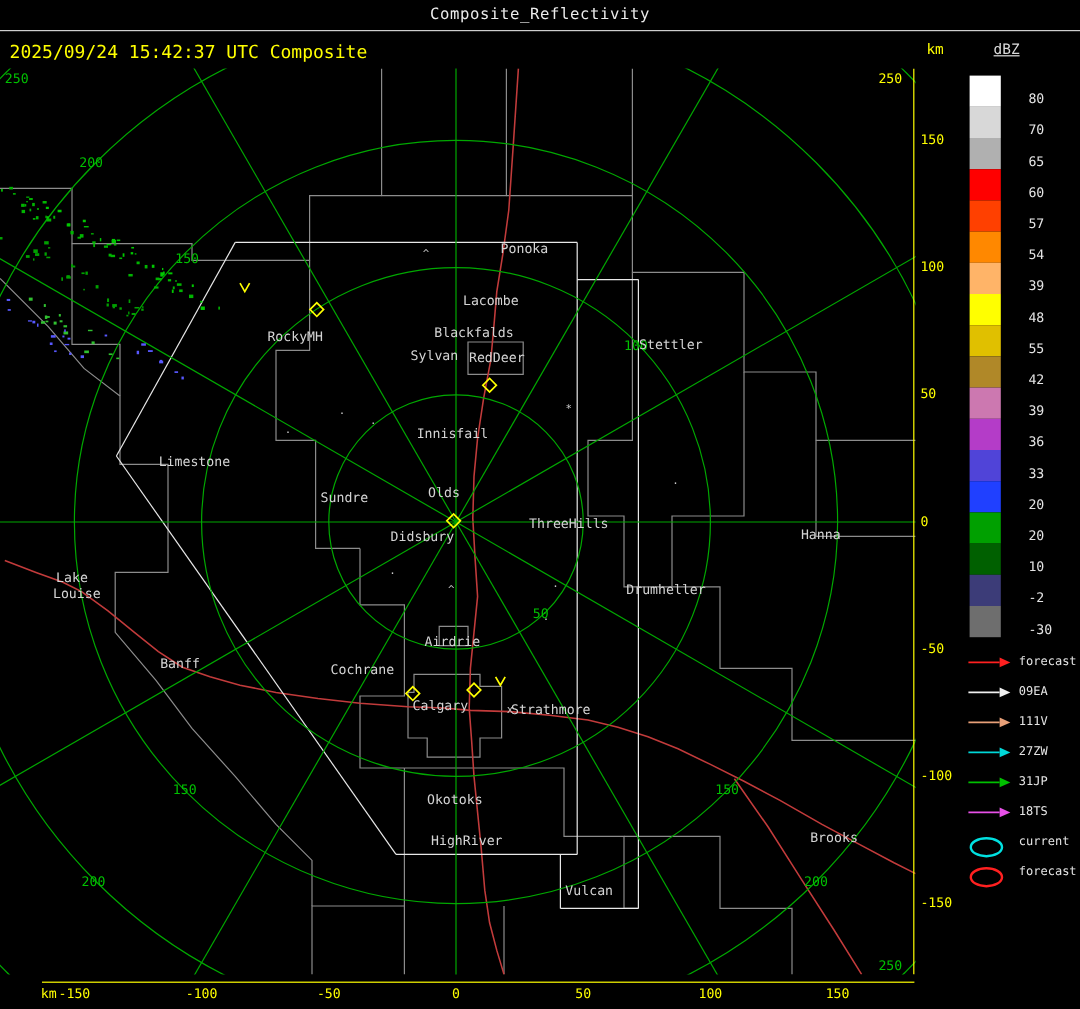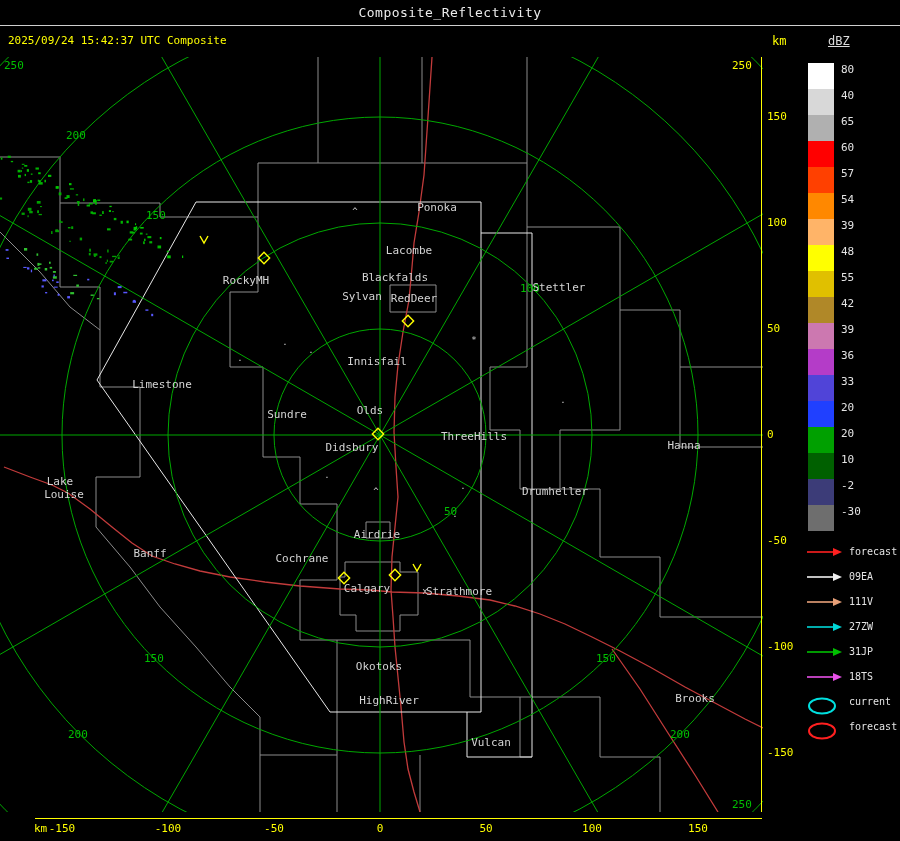--- a/index.html
+++ b/index.html
@@ -2,30 +2,30 @@
 <html><head>
 <meta charset="utf-8">
 <style>
   html,body{margin:0;padding:0;background:#000;}
   body{position:relative;width:900px;height:841px;overflow:hidden;
        font-family:"DejaVu Sans Mono","Liberation Mono",monospace;}
   .abs{position:absolute;}
   #titlebar{left:0;top:0;width:900px;height:25px;color:#ececec;font-size:13px;
             text-align:center;line-height:25px;letter-spacing:.5px;}
   #title-sep{left:0;top:25px;width:900px;height:1px;background:#cfcfcf;}
-  #timestamp{left:8px;top:34px;color:#ffff00;font-size:11px;}
+  #timestamp{left:8px;top:34px;color:#ffff00;font-size:15px;}
   #km-top-right{left:772px;top:34px;color:#ffff00;font-size:12px;}
   #dbz-unit{left:828px;top:34px;color:#dcdcdc;font-size:12px;text-decoration:underline;}
   #map{left:0;top:57px;}
   #bottom-line{left:35px;top:818px;width:727px;height:1px;background:#ffff00;}
   .btick{position:absolute;top:822px;transform:translateX(-50%);color:#ffff00;font-size:11px;}
   #bottom-km{left:34px;top:822px;color:#ffff00;font-size:11px;}
   .rtick{position:absolute;left:767px;color:#ffff00;font-size:11px;}
   #colorbar{left:808px;top:63px;}
-  .cbrow{display:flex;align-items:flex-start;height:26px;}
+  .cbrow{display:flex;align-items:flex-end;height:26px;gap:16px;}
   .cbswatch{width:26px;height:26px;}
   .cbval{margin-left:7px;color:#e4e4e4;font-size:11px;}
   #legend{left:805px;top:546px;}
   .lgrow{display:flex;height:25px;}
   .lglabel{margin-left:6px;color:#e4e4e4;font-size:10px;}
 </style>
 </head>
 <body>
 
 <div id="titlebar" class="abs">Composite_Reflectivity</div>
@@ -317,21 +317,21 @@
     <span class="rtick" style="top: 746px;">-150</span>
   </div>
 
 <div id="colorbar" class="abs">
     <div class="cbrow">
       <div class="cbswatch" style="background: rgb(255, 255, 255);"></div>
       <span class="cbval">80</span>
     </div>
     <div class="cbrow">
       <div class="cbswatch" style="background: rgb(216, 216, 216);"></div>
-      <span class="cbval">40</span>
+      <span class="cbval">70</span>
     </div>
     <div class="cbrow">
       <div class="cbswatch" style="background: rgb(176, 176, 176);"></div>
       <span class="cbval">65</span>
     </div>
     <div class="cbrow">
       <div class="cbswatch" style="background: rgb(255, 0, 0);"></div>
       <span class="cbval">60</span>
     </div>
     <div class="cbrow">

